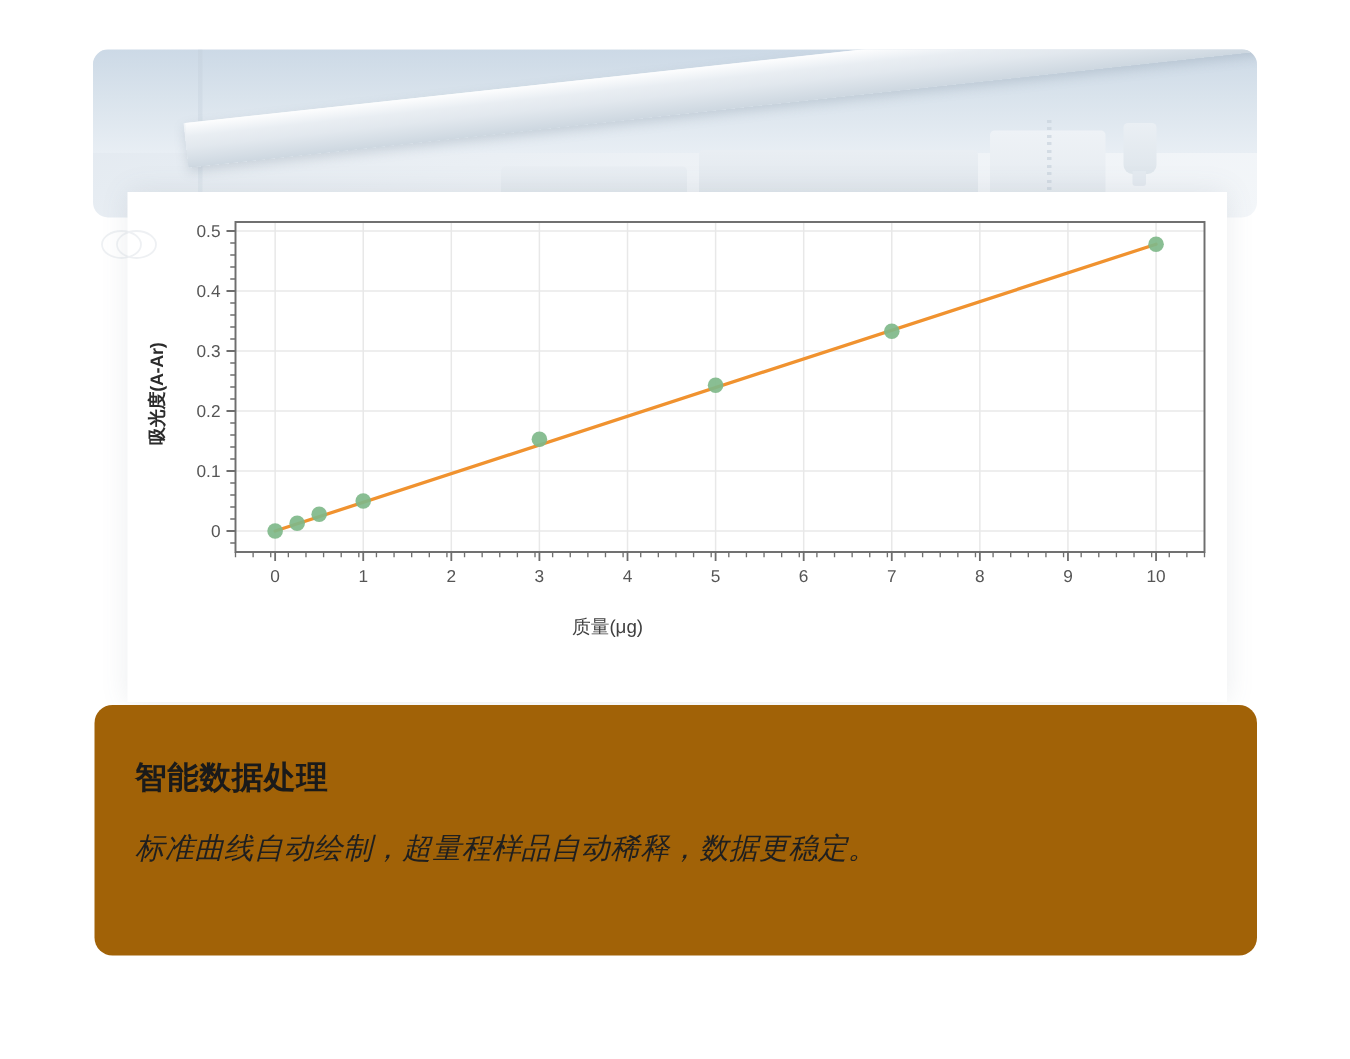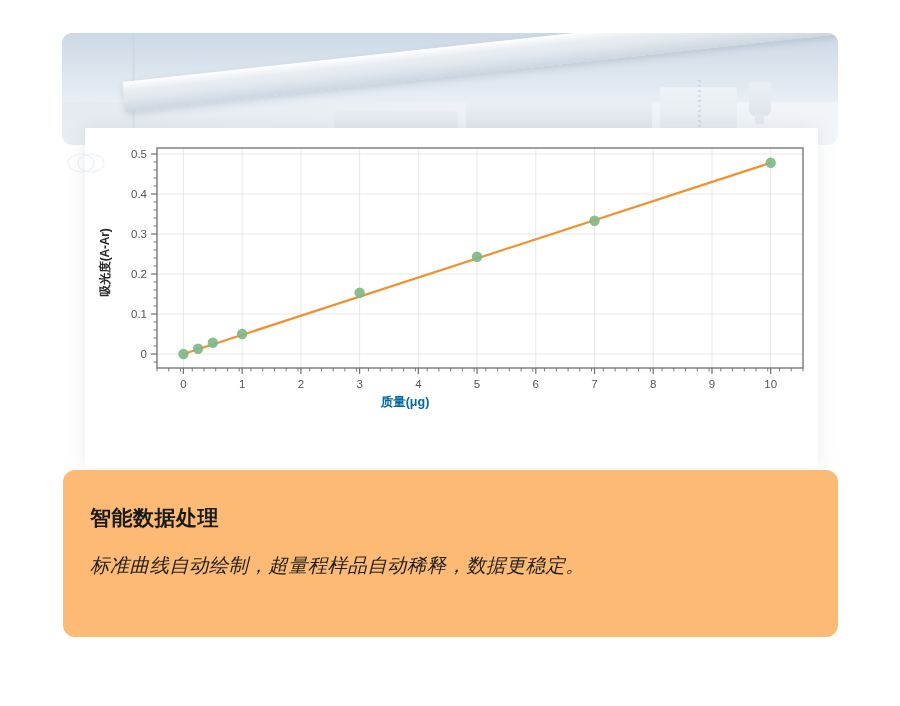--- a/index.html
+++ b/index.html
@@ -131,37 +131,37 @@
     transform: rotate(-90deg);
     font-size: 12px;
     font-weight: bold;
     color: #2b2b2b;
     letter-spacing: -0.2px;
     white-space: nowrap;
   }
   .x-axis-title {
     position: absolute;
     left: 0;
-    top: 266px;
+    top: 282px;
     width: 640px;
     text-align: center;
     font-size: 12.5px;
-    font-weight: bold;
-    color: #0369a1;
+    font-weight: normal;
+    color: #404040;
   }
   svg.plot { position: absolute; left: 0; top: 0; }
 
   
   .text-card {
     position: absolute;
     left: 63px;
     top: 470px;
     width: 775px;
     height: 167px;
-    background: #fdba74;
+    background: #a16207;
     border-radius: 12px;
   }
   .feature-title {
     position: absolute;
     left: 27px;
     top: 34px;
     font-size: 21px;
     font-weight: bold;
     color: #1a1a1a;
     letter-spacing: 0.5px;

